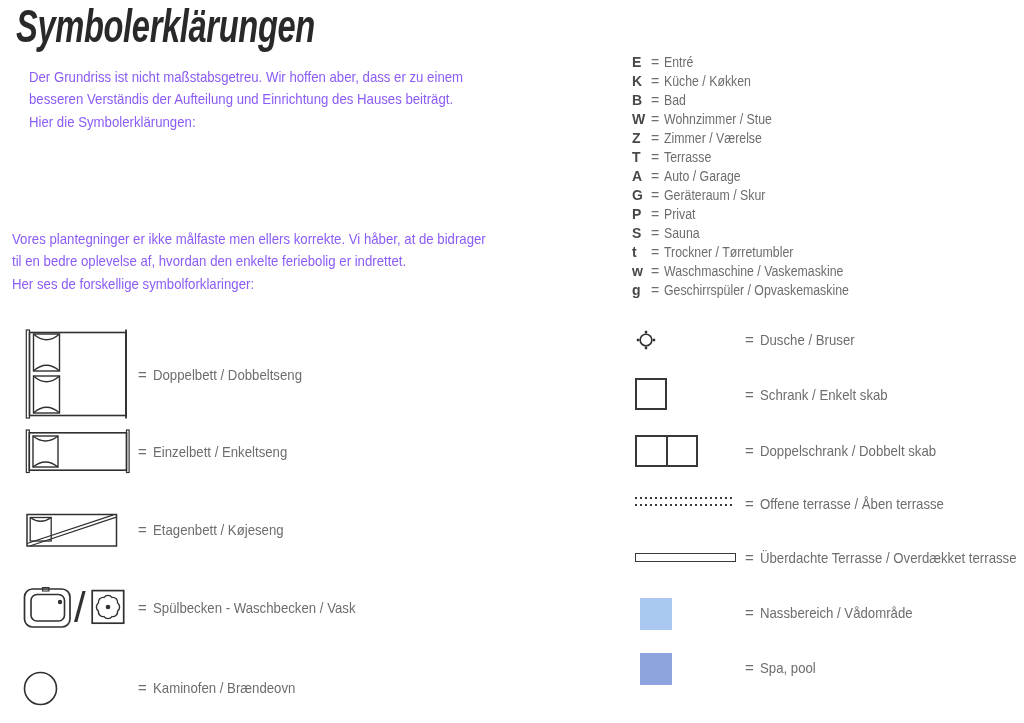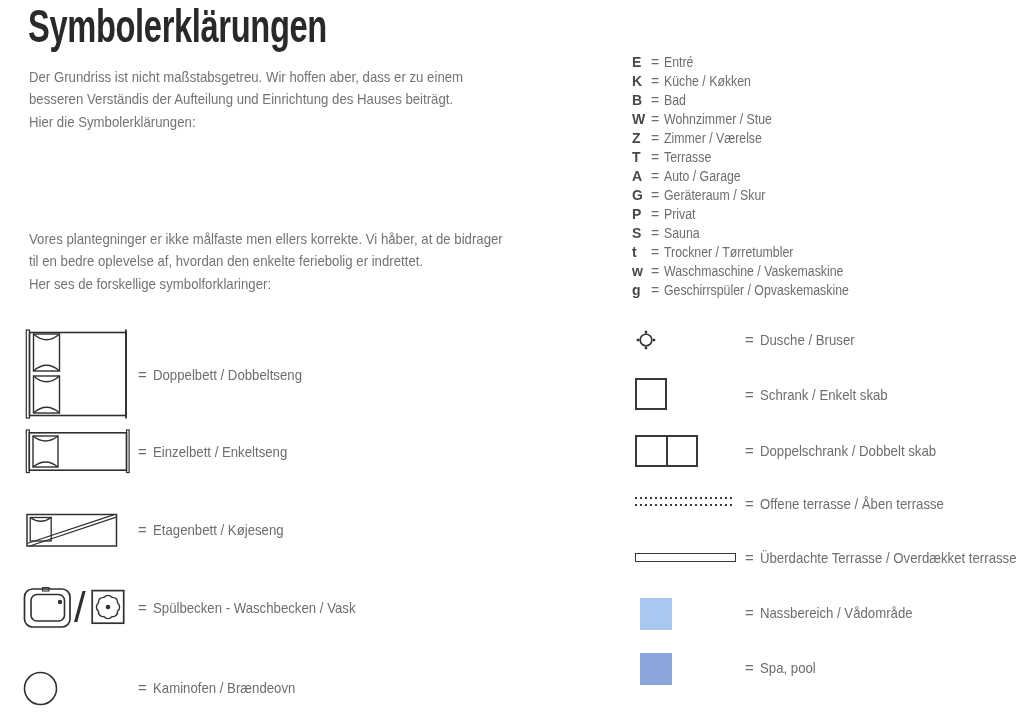--- a/index.html
+++ b/index.html
@@ -5,21 +5,21 @@
   html,body{margin:0;padding:0;background:#ffffff;}
   .page{
     position:relative;width:1024px;height:723px;overflow:hidden;background:#fff;
     font-family:"Liberation Sans",sans-serif;
   }
   .abs{position:absolute;}
   
   .cond{display:inline-block;transform:scaleX(0.88);transform-origin:0 50%;white-space:nowrap;}
   .cond-h{display:inline-block;transform:scaleX(0.71);transform-origin:0 50%;white-space:nowrap;}
   h1{margin:0;font-size:46px;line-height:50px;font-weight:bold;color:#29292b;letter-spacing:-0.5px;}
-  .para{font-size:15px;line-height:22.4px;color:#737373;}
+  .para{font-size:15px;line-height:22.4px;color:#8b5cf6;}
   .para .cond{display:block;transform-origin:0 50%;}
   
   .ab-list{left:632px;top:53px;width:380px;}
   .ab-row{display:flex;height:19px;line-height:19px;font-size:14px;align-items:baseline;}
   .ab-letter{width:19px;font-weight:bold;color:#48484b;flex:none;}
   .ab-eq{width:13px;color:#6d6d70;flex:none;}
   .ab-meaning{color:#6d6d70;}
   
   .sym-label{display:flex;gap:6px;font-size:15px;line-height:20px;color:#6d6d70;}
   .sym-label .eq{flex:none;}
@@ -33,28 +33,28 @@
     background-image:repeating-linear-gradient(to right,#38383a 0 2.2px,transparent 2.2px 5px);}
   .flat-rect{box-sizing:border-box;border:1.6px solid #38383a;background:#fff;}
   .fill-square{width:32px;height:32px;}
   .slash{font-size:42px;font-weight:300;color:#303032;line-height:44px;}
 </style>
 </head>
 <body>
 
 <div class="page">
 
-  <h1 class="abs" style="left:28px;top:1px;"><span class="cond-h">Symbolerklärungen</span></h1>
+  <h1 class="abs" style="left:16px;top:1px;font-style:italic;"><span class="cond-h">Symbolerklärungen</span></h1>
   <div class="abs para" style="left:29px;top:66px;">
     <span class="cond">Der Grundriss ist nicht maßstabsgetreu. Wir hoffen aber, dass er zu einem</span>
     <span class="cond">besseren Verständis der Aufteilung und Einrichtung des Hauses beiträgt.</span>
     <span class="cond">Hier die Symbolerklärungen:</span>
   </div>
 
-  <div class="abs para" style="left:29px;top:228px;">
+  <div class="abs para" style="left:12px;top:228px;">
     <span class="cond">Vores plantegninger er ikke målfaste men ellers korrekte. Vi håber, at de bidrager</span>
     <span class="cond">til en bedre oplevelse af, hvordan den enkelte feriebolig er indrettet.</span>
     <span class="cond">Her ses de forskellige symbolforklaringer:</span>
   </div>
 
   <div class="abs ab-list">
     <div class="ab-row">
         <span class="ab-letter">E</span>
         <span class="ab-eq">=</span>
         <span class="ab-meaning cond">Entré</span>

